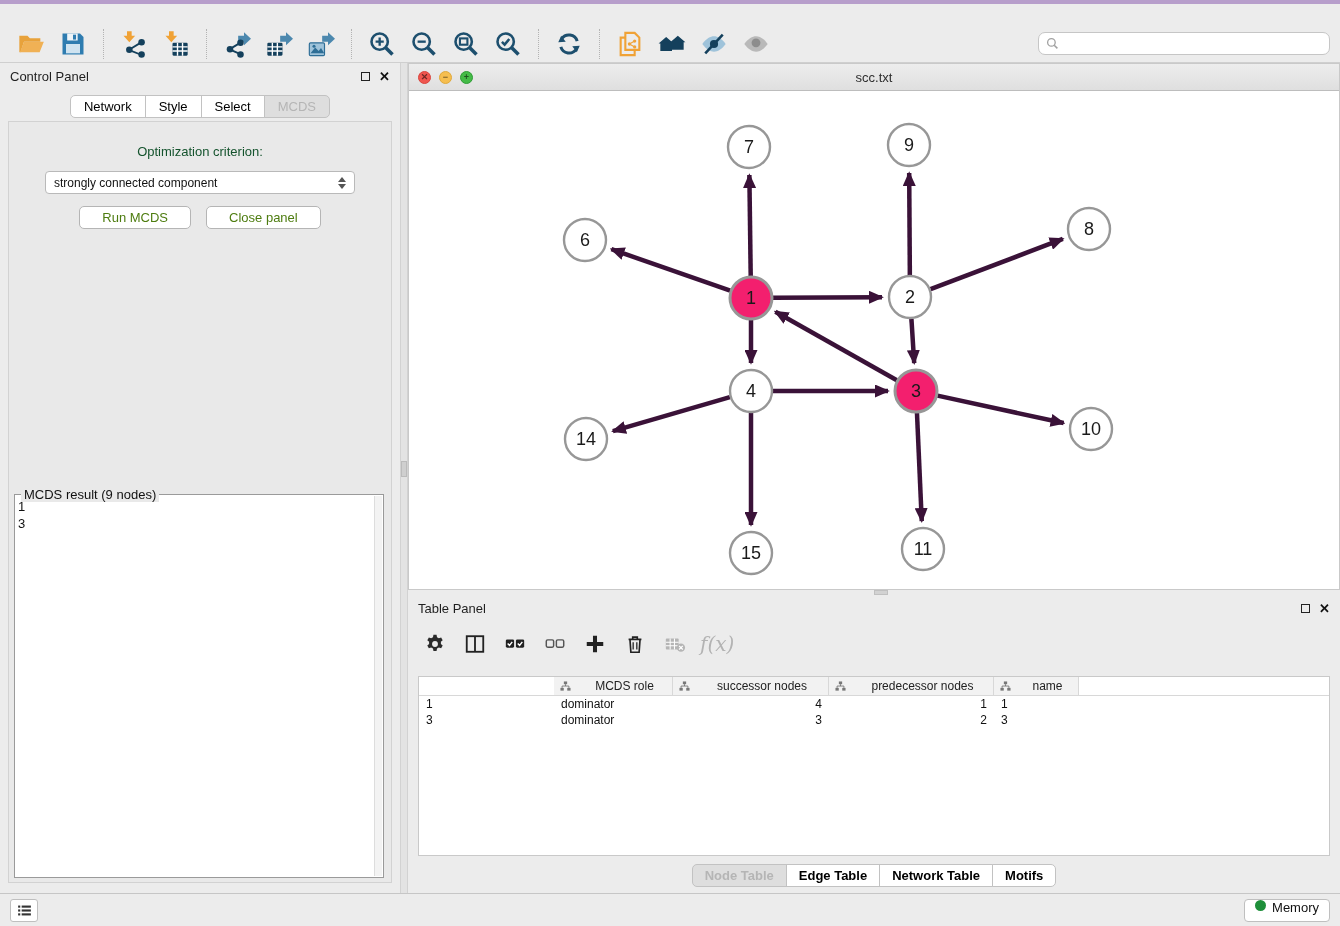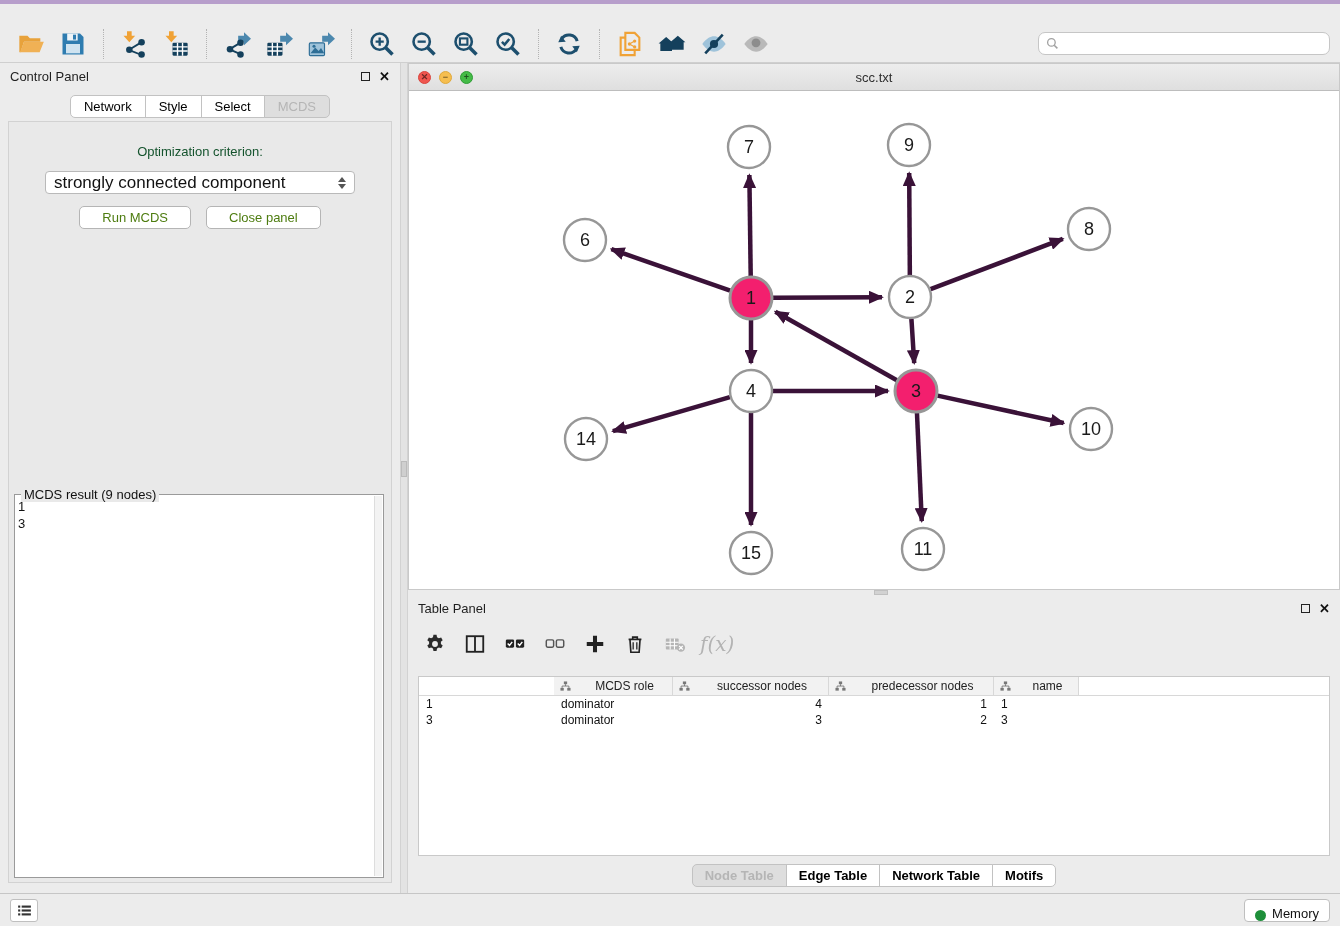--- a/index.html
+++ b/index.html
@@ -37,21 +37,21 @@
   .seg { border:1px solid #c2c2c2; background:#fff; padding:3px 13px; font-size:13px; color:#000000;
          margin-left:-1px; position:relative; }
   .seg:first-child { border-radius:5px 0 0 5px; margin-left:0; }
   .seg:last-child { border-radius:0 5px 5px 0; }
   .seg.disabled { background:#dedede; color:#b5b5b5; }
 
   .ctl-body { position:absolute; left:8px; right:8px; top:58px; bottom:10px;
               background:#e9e9e9; border:1px solid #d2d2d2; }
   .opt-label { margin-top:22px; text-align:center; font-size:13px; color:#14532d; }
   .select-box { margin:12px 36px 0 36px; height:23px; background:#fff; border:1px solid #b9b9b9;
-                border-radius:4px; display:flex; align-items:center; padding:0 8px; font-size:17px; color:#111; }
+                border-radius:4px; display:flex; align-items:center; padding:0 8px; font-size:12px; color:#111; }
   .select-box .chevrons { margin-left:auto; display:flex; flex-direction:column; gap:2px; }
   .select-box .chevrons i { display:block; width:0; height:0; border-left:4px solid transparent;
                 border-right:4px solid transparent; }
   .chev-up { border-bottom:5px solid #555; }
   .chev-dn { border-top:5px solid #555; }
   .btn-row { margin-top:12px; display:flex; justify-content:center; gap:15px; }
   .push-btn { background:#fff; border:1px solid #b5b5b5; border-radius:5px; padding:3px 22px;
               font-size:13px; color:#4d7c0f; }
 
   .result-fieldset { position:absolute; left:5px; right:7px; top:372px; bottom:4px;
@@ -103,21 +103,21 @@
   .td { font-size:12px; color:#111; padding:0 7px; line-height:16px; overflow:hidden; }
   .bottom-tabs { position:absolute; bottom:6px; left:0; right:0; display:flex; justify-content:center; }
   .bottom-tabs .seg { font-weight:bold; font-size:13px; padding:3px 12px; }
 
   
   .statusbar { position:absolute; left:0; right:0; bottom:0; height:33px; background:#ececec;
                border-top:1px solid #c6c6c6; }
   .list-btn { position:absolute; left:10px; top:5px; width:28px; height:23px; background:#fff;
               border:1px solid #bfbfbf; border-radius:3px; display:flex; align-items:center; justify-content:center; }
   .memory-btn { position:absolute; right:10px; top:5px; height:23px; background:#fff; border:1px solid #bfbfbf;
-                border-radius:4px; display:flex; align-items:flex-end; gap:6px; padding:0 10px; font-size:13px; color:#111; }
+                border-radius:4px; display:flex; align-items:flex-start; gap:6px; padding:0 10px; font-size:13px; color:#111; }
   .mem-dot { width:11px; height:11px; border-radius:50%; background:#1e8f3a; }
 </style>
 </head>
 <body>
 
 <div class="screen">
 
   <div class="desktop-strip"></div>
 
 

